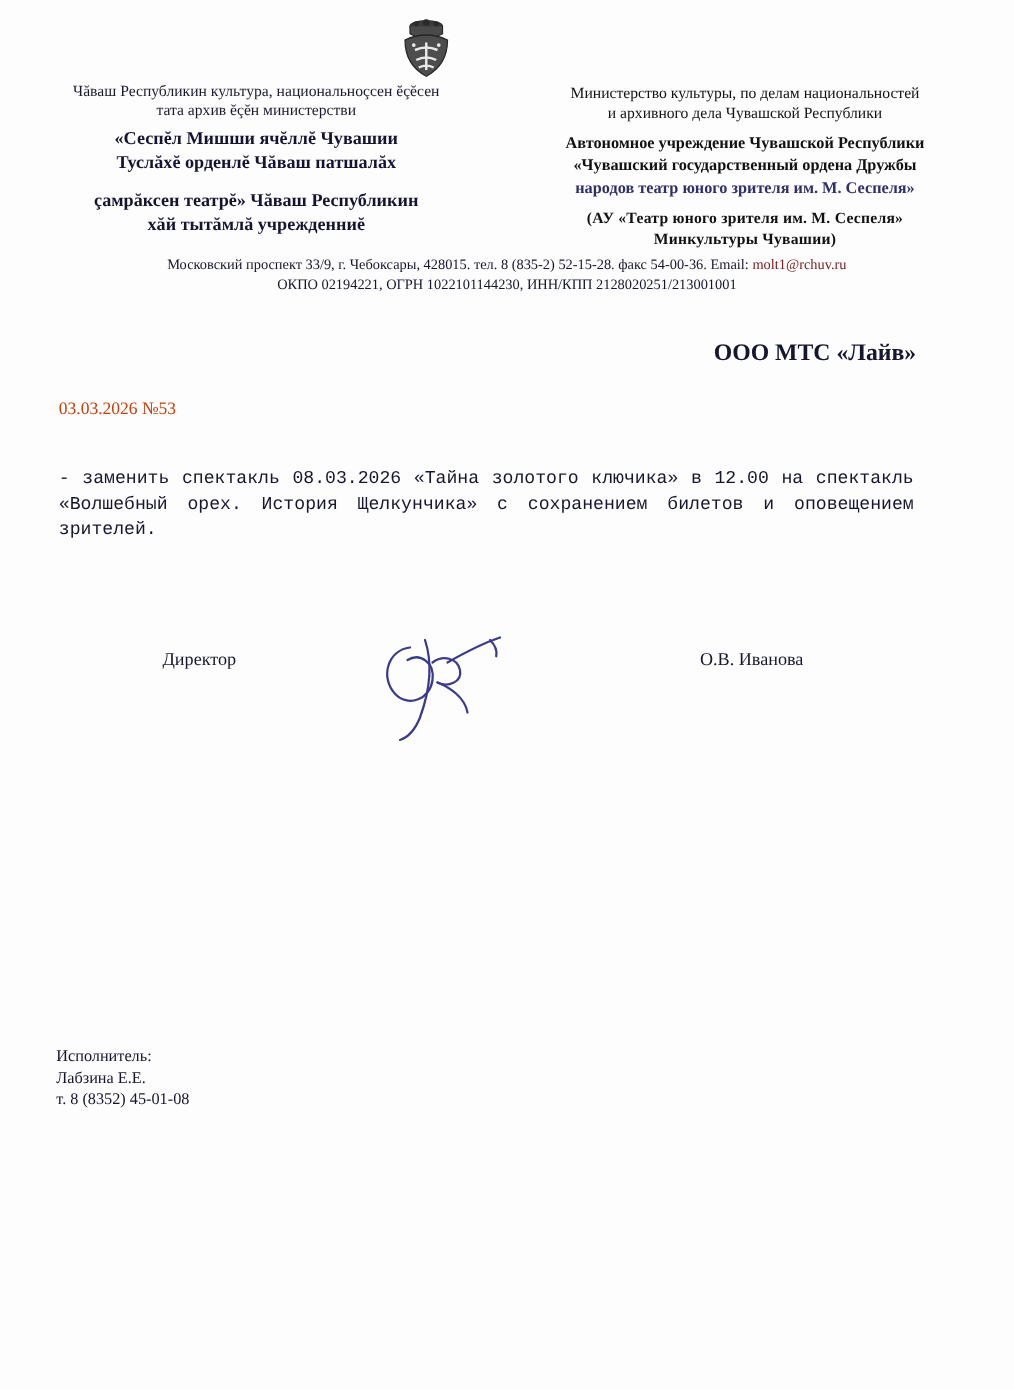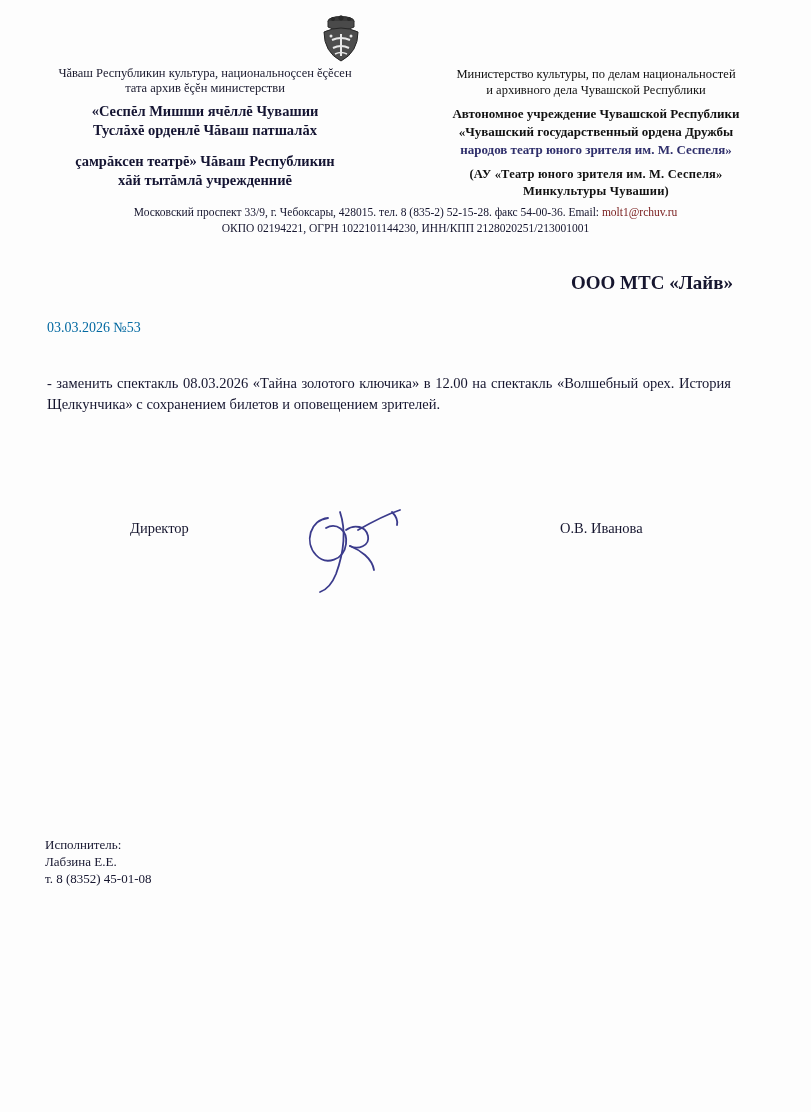--- a/index.html
+++ b/index.html
@@ -113,21 +113,21 @@
     font-weight: bold;
     color: #16162f;
   }
 
   
   .docnum {
     position: absolute;
     left: 47px;
     top: 320px;
     font-size: 14px;
-    color: #0369a1;
+    color: #c2410c;
   }
 
   
   .body-text {
     position: absolute;
     left: 47px;
     top: 372px;
     width: 684px;
     font-size: 14.5px;
     line-height: 20.5px;
@@ -135,20 +135,21 @@
     color: #16162f;
   }
   .body-text p {
     margin: 0;
   }
   .body-text .indent {
     text-indent: 42px;
   }
   .body-text .req {
     margin-top: 1px;
+    font-family: Liberation Mono, monospace;
   }
 
   
   .sig-label {
     position: absolute;
     left: 130px;
     top: 520px;
     font-size: 14.5px;
     color: #16162f;
   }

